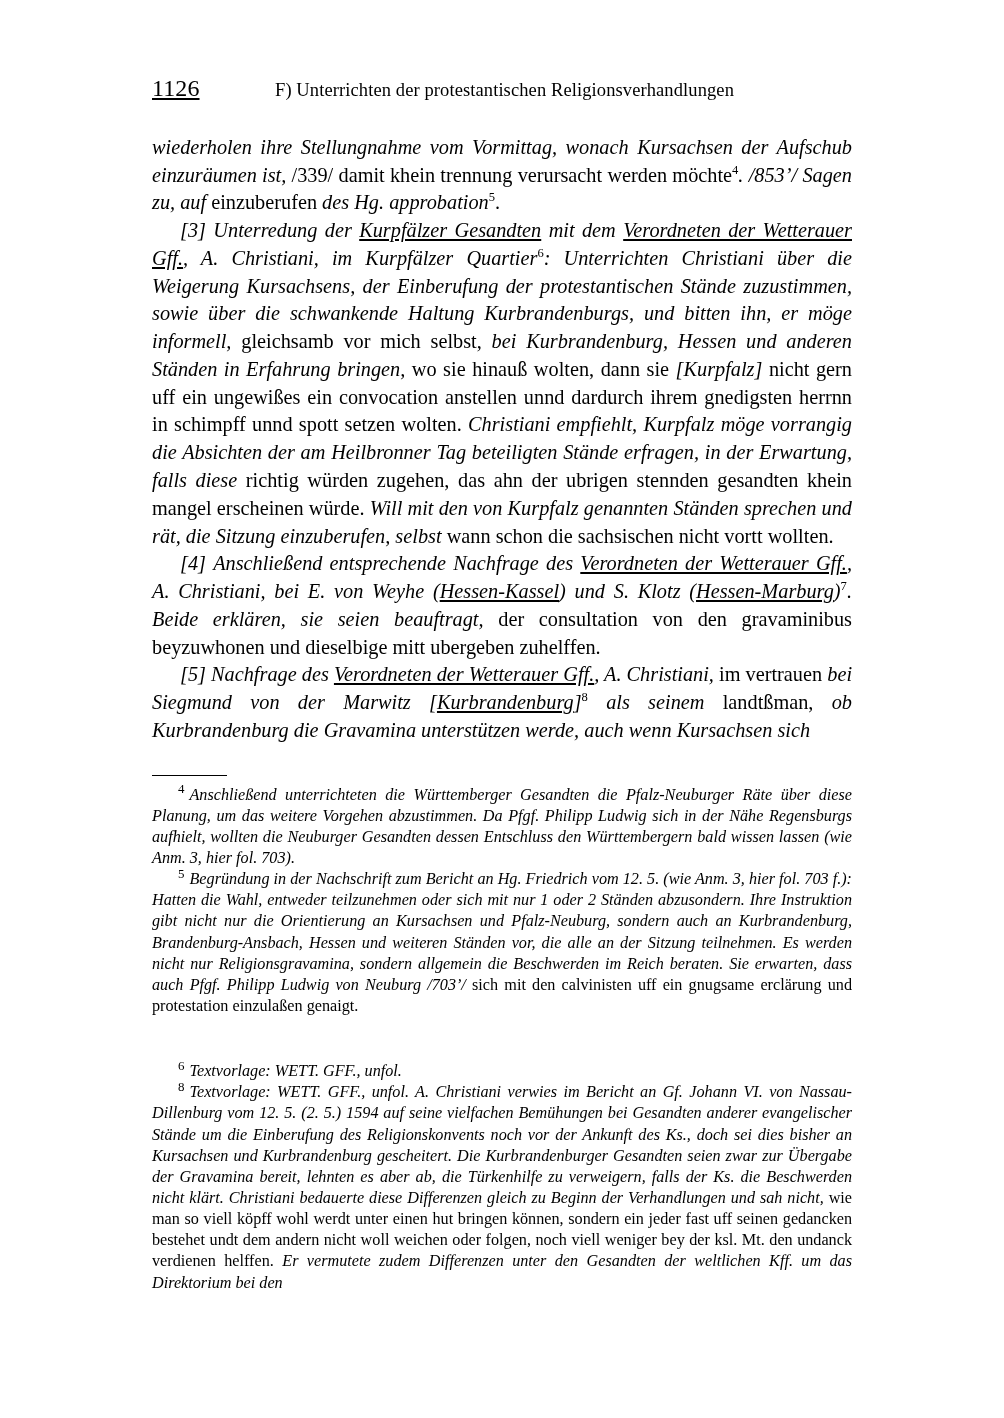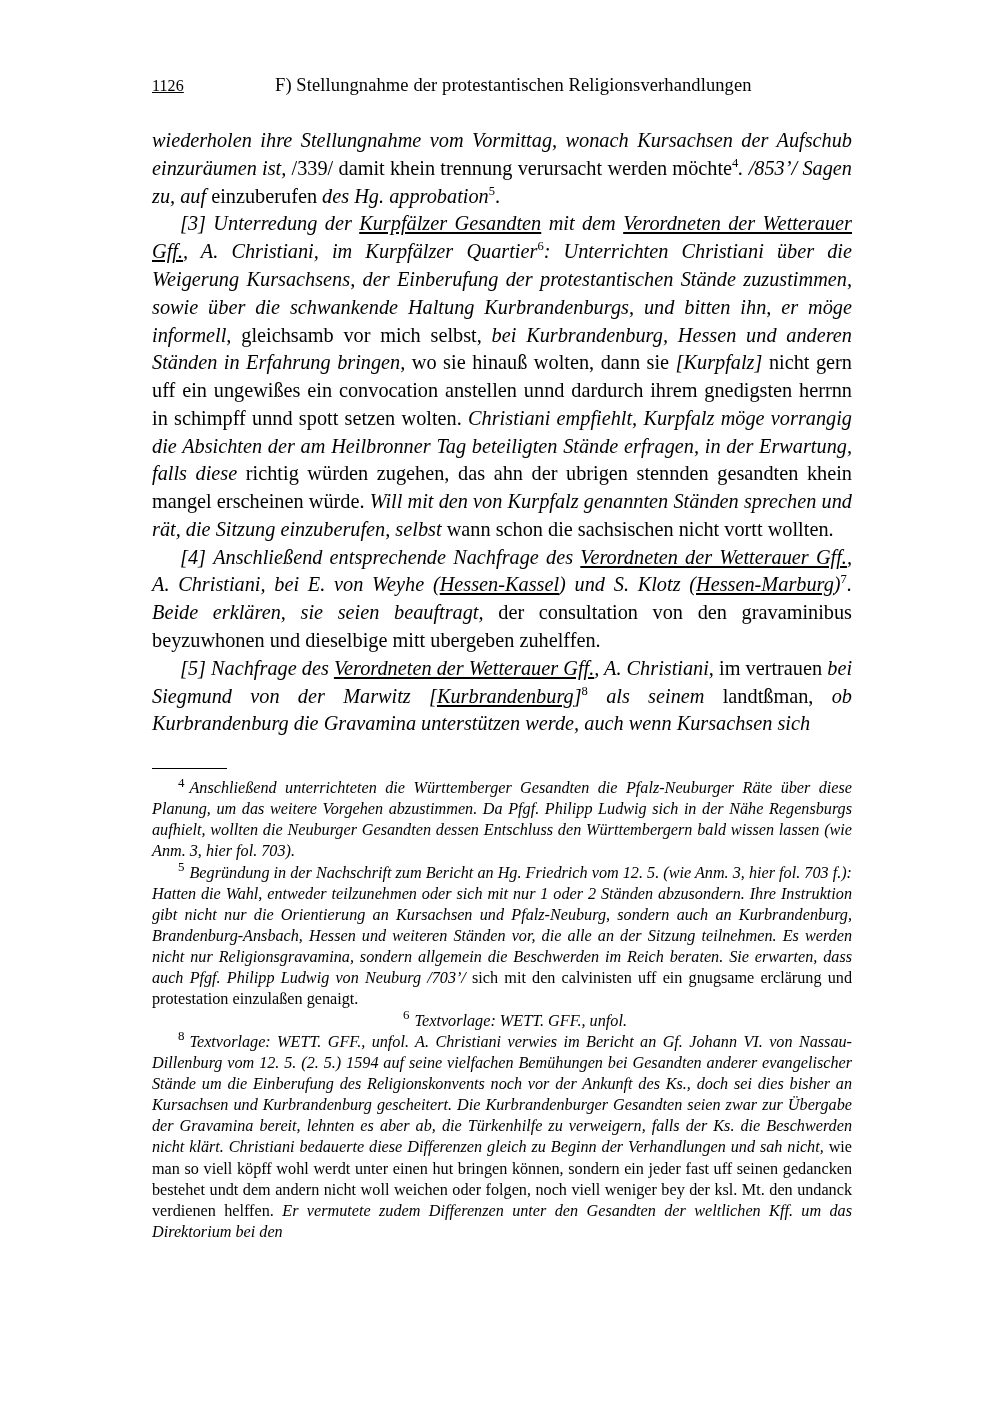--- a/index.html
+++ b/index.html
@@ -35,21 +35,21 @@
     display: flex;
     align-items: baseline;
     font-size: 19.5px;
     line-height: 1.2;
     letter-spacing: 0.1px;
     margin-bottom: 31px;
   }
   .runhead .folio {
     width: 123px;
     flex: 0 0 123px;
-    font-size: 16px;
+    font-size: 24px;
     text-decoration: underline;
   }
   .runhead .title {
     flex: 1 1 auto;
     font-size: 18.5px;
   }
 
   
   .body-block {
     font-size: 20.3px;
@@ -93,32 +93,33 @@
     font-family: Liberation Serif, serif;
   }
   .footnotes .fn .marker {
     font-size: 0.80em;
     vertical-align: super;
     line-height: 0;
     font-style: normal;
     margin-right: 5px;
   }
   .footnotes .fn.short {
-    text-align: center;
+    text-align: left;
+    margin-top: 44px;
   }
 </style>
 </head>
 <body>
 
 <div class="page">
   <div class="content">
 
     <div class="runhead">
       <span class="folio">1126</span>
-      <span class="title">F) Stellungnahme der protestantischen Religionsverhandlungen</span>
+      <span class="title">F) Unterrichten der protestantischen Religionsverhandlungen</span>
     </div>
 
     <div class="body-block">
 
       <p><span class="i">wiederholen ihre Stellungnahme vom Vormittag, wonach Kursachsen der Aufschub einzuräumen ist,</span> <span>/339/ damit khein trennung verursacht werden möchte</span><sup>4</sup><span class="i">. /853’/</span> <span class="i">Sagen zu, auf</span> <span>einzuberufen</span> <span class="i">des Hg. approbation</span><sup>5</sup><span>.</span></p>
 
       <p class="indent"><span class="i">[3]</span> <span class="i">Unterredung der</span> <span class="i u">Kurpfälzer Gesandten</span> <span class="i">mit dem</span> <span class="i u">Verordneten der Wetterauer Gff.</span><span class="i">, A. Christiani, im Kurpfälzer Quartier</span><sup>6</sup><span class="i">: Unterrichten Christiani über die Weigerung Kursachsens, der Einberufung der protestantischen Stände zuzustimmen, sowie über die schwankende Haltung Kurbrandenburgs, und bitten ihn, er möge informell,</span> <span>gleichsamb vor mich selbst,</span> <span class="i">bei Kurbrandenburg, Hessen und anderen Ständen in Erfahrung bringen,</span> <span>wo sie hinauß wolten, dann sie</span> <span class="i">[Kurpfalz]</span> <span>nicht gern uff ein ungewißes ein convocation anstellen unnd dardurch ihrem gnedigsten herrnn in schimpff unnd spott setzen wolten.</span> <span class="i">Christiani empfiehlt, Kurpfalz möge vorrangig die Absichten der am Heilbronner Tag beteiligten Stände erfragen, in der Erwartung, falls diese</span> <span>richtig würden zugehen, das ahn der ubrigen stennden gesandten khein mangel erscheinen würde.</span> <span class="i">Will mit den von Kurpfalz genannten Ständen sprechen und rät, die Sitzung einzuberufen, selbst</span> <span>wann schon die sachsischen nicht vortt wollten.</span></p>
 
       <p class="indent"><span class="i">[4]</span> <span class="i">Anschließend entsprechende Nachfrage des</span> <span class="i u">Verordneten der Wetterauer Gff.</span><span class="i">, A. Christiani, bei E. von Weyhe (</span><span class="i u">Hessen-Kassel</span><span class="i">) und S. Klotz (</span><span class="i u">Hessen-Marburg</span><span class="i">)</span><sup>7</sup><span class="i">.</span> <span class="i">Beide erklären, sie seien beauftragt,</span> <span>der consultation von den gravaminibus beyzuwhonen und dieselbige mitt ubergeben zuhelffen.</span></p>
 

